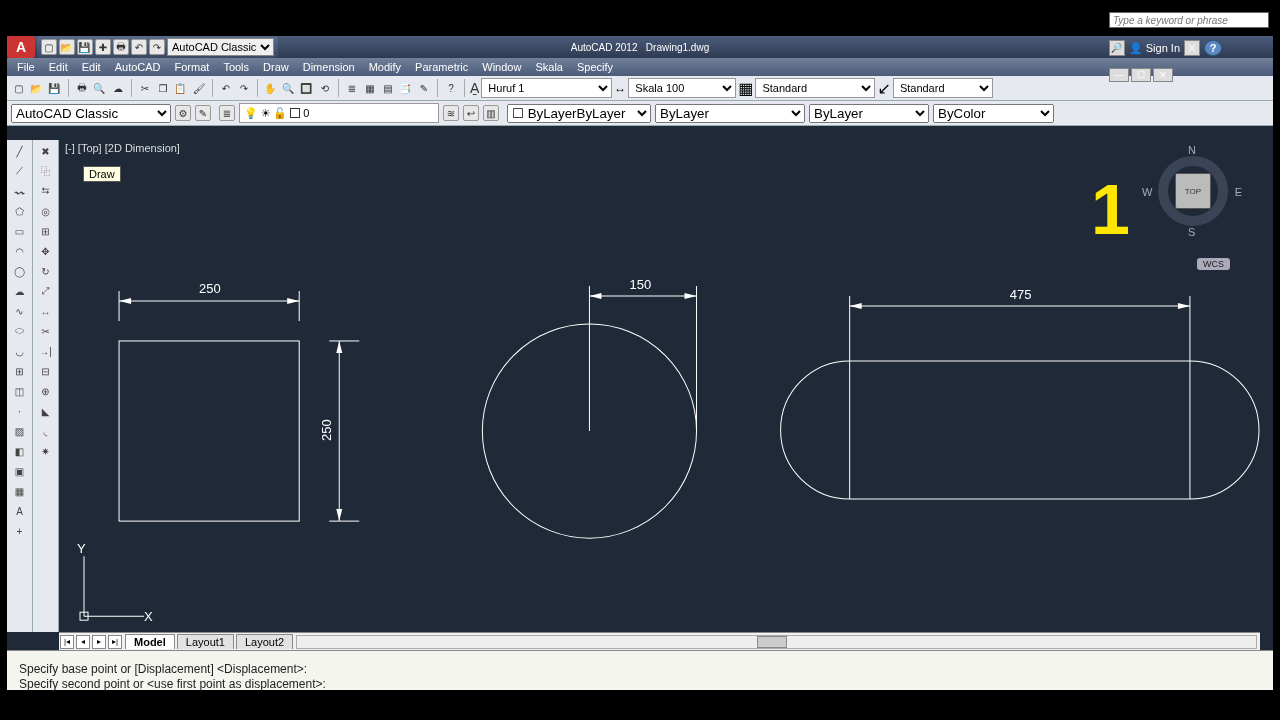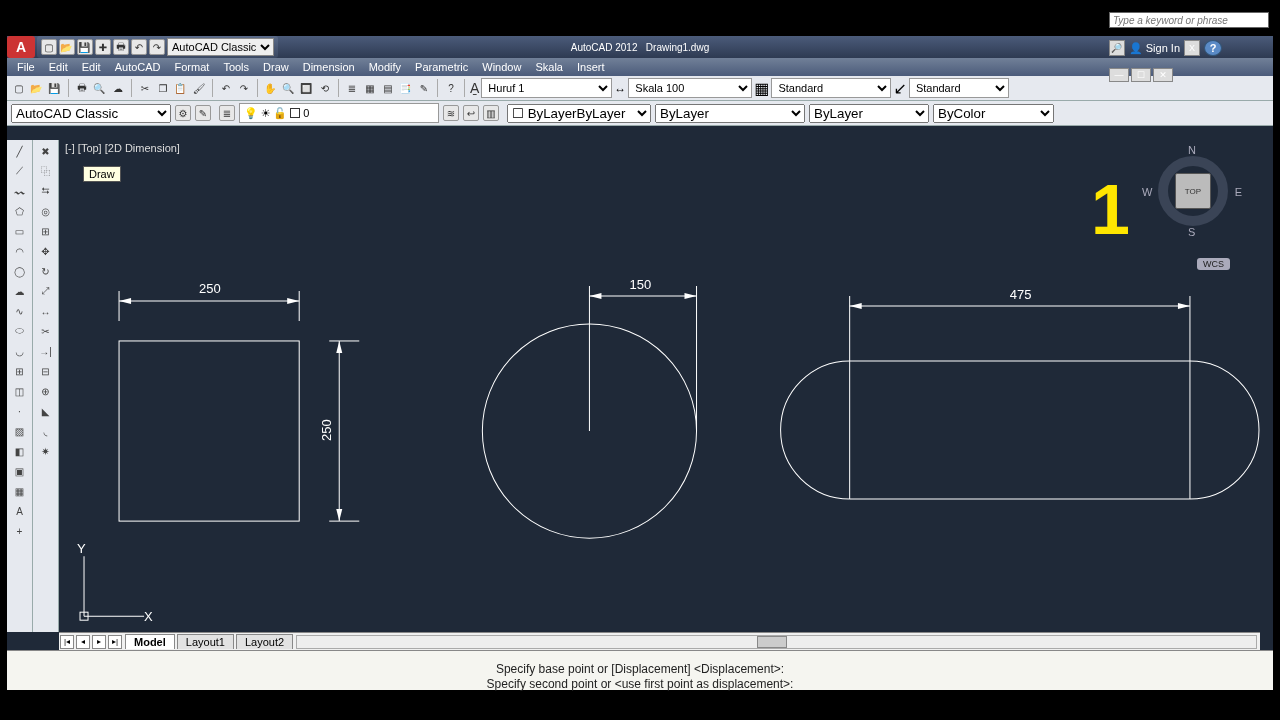--- a/index.html
+++ b/index.html
@@ -38,21 +38,21 @@
 .navcube .ring{ position:absolute; left:10px; top:10px; width:70px; height:70px; border:10px solid #3a4456; border-radius:50%;}
 .navlbl{position:absolute;font-size:11px;color:#aab;}
 .bigOne{ position:absolute; right:130px; top:30px; font:bold 70px Arial; color:#ffe600;}
 .wcs{ position:absolute; right:30px; top:118px; background:#aab; color:#222; font-size:9px; padding:1px 6px; border-radius:3px;}
 .tabstrip{ position:absolute; left:52px; right:13px; bottom:40px; height:18px; background:#f0f0f0; border-top:1px solid #888; display:flex; align-items:center; font-size:11px;}
 .tabbtn{width:14px;height:14px;border:1px solid #888;background:#fff;margin:0 1px;display:flex;align-items:center;justify-content:center;font-size:8px;cursor:pointer;}
 .tab{ padding:1px 8px; border:1px solid #888; border-bottom:none; background:#e2e2e2; margin-left:2px; cursor:pointer;}
 .tab.active{ background:#fff; font-weight:bold;}
 .hscroll{flex:1;height:14px;background:#eee;border:1px solid #aaa;margin:0 3px;position:relative;}
 .hscroll .thumb{position:absolute;left:48%;width:30px;height:100%;background:#ccc;border:1px solid #888;}
-.cmdline{ position:absolute; left:0; right:0; bottom:0; height:40px; background:#f5f5f0; border-top:1px solid #888; font:12px/14px "Courier New",monospace; color:#222; padding:11px 12px; white-space:pre;text-align:center;}
+.cmdline{ position:absolute; left:0; right:0; bottom:0; height:40px; background:#f5f5f0; border-top:1px solid #888; font:12px/14px "Courier New",monospace; color:#222; padding:11px 12px; white-space:pre;}
 .helpico{ width:18px;height:16px;border-radius:50%;background:#5a8ac6;color:#fff;display:flex;align-items:center;justify-content:center;font-size:11px;font-weight:bold;border:1px solid #357;}
 .infocenter{display:flex;align-items:center;gap:4px;color:#fff;font-size:11px;}
 .sqico{width:16px;height:16px;background:#ddd;border:1px solid #888;display:flex;align-items:center;justify-content:center;font-size:9px;}
 </style>
 </head>
 <body>
 
 <div class="wnd">
  <div class="titlebar">
    <div class="applogo">A</div>
@@ -91,21 +91,21 @@
    <div>Edit</div>
    <div>AutoCAD</div>
    <div>Format</div>
    <div>Tools</div>
    <div>Draw</div>
    <div>Dimension</div>
    <div>Modify</div>
    <div>Parametric</div>
    <div>Window</div>
    <div>Skala</div>
-   <div>Insert</div>
+   <div>Specify</div>
  </div>
 
  <div class="ribbon">
    <div class="tbtn">▢</div>
    <div class="tbtn">📂</div>
    <div class="tbtn">💾</div>
    <div class="sep"></div>
    <div class="tbtn">🖶</div>
    <div class="tbtn">🔍</div>
    <div class="tbtn">☁</div>
@@ -127,21 +127,21 @@
    <div class="tbtn">▦</div>
    <div class="tbtn">▤</div>
    <div class="tbtn">📑</div>
    <div class="tbtn">✎</div>
    <div class="sep"></div>
    <div class="tbtn">?</div>
    <div class="sep"></div>
    <span style="font-size:14px;color:#333">A̱</span>
    <select class="combo" style="width:131px"><option>Huruf 1</option></select>
    <span style="font-size:12px">↔</span>
-   <select class="combo" style="width:124px"><option>Skala 100</option></select>
+   <select class="combo" style="width:108px"><option>Skala 100</option></select>
    <span>▦</span>
    <select class="combo" style="width:120px"><option>Standard</option></select>
    <span>↙</span>
    <select class="combo" style="width:100px"><option>Standard</option></select>
  </div>
 
  <div class="row2">
    <select class="combo" style="width:160px"><option>AutoCAD Classic</option></select>
    <div class="tbtn">⚙</div>
    <div class="tbtn">✎</div>

